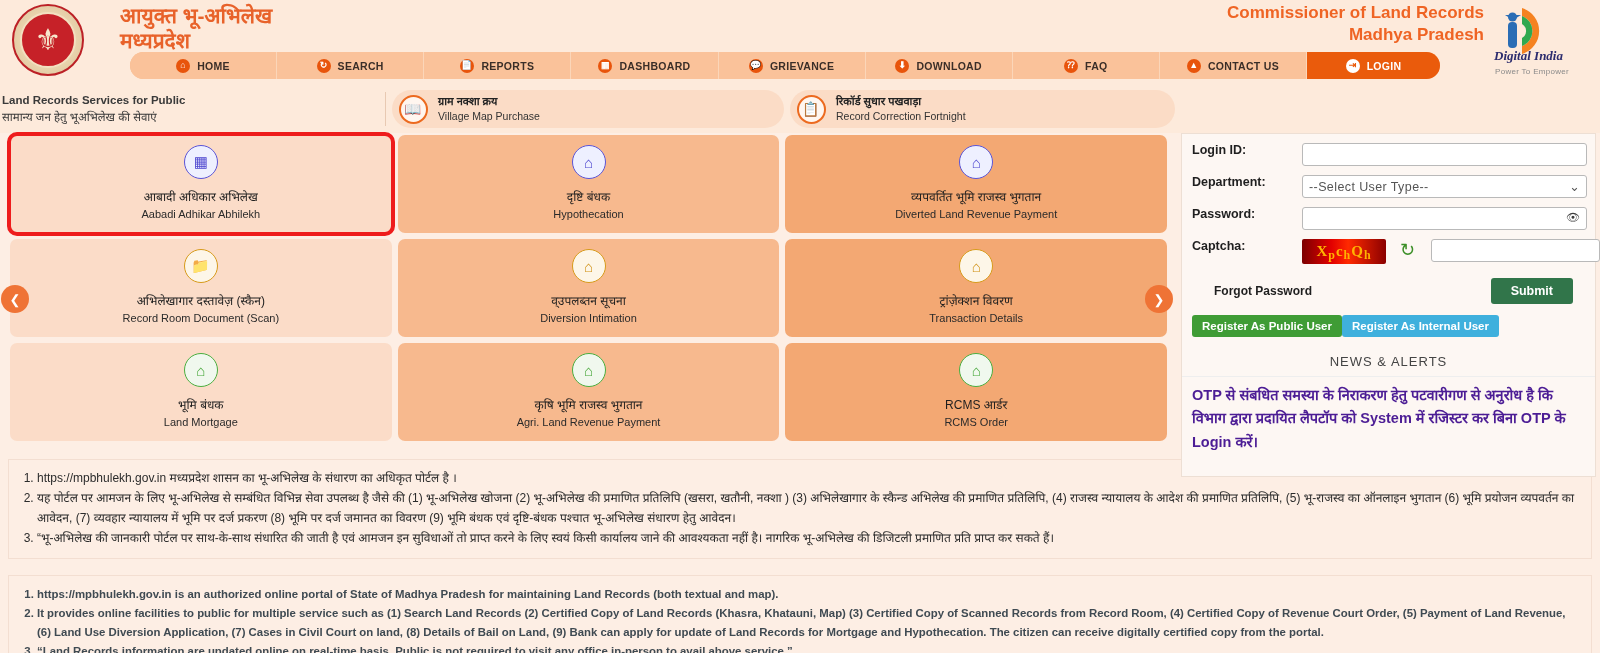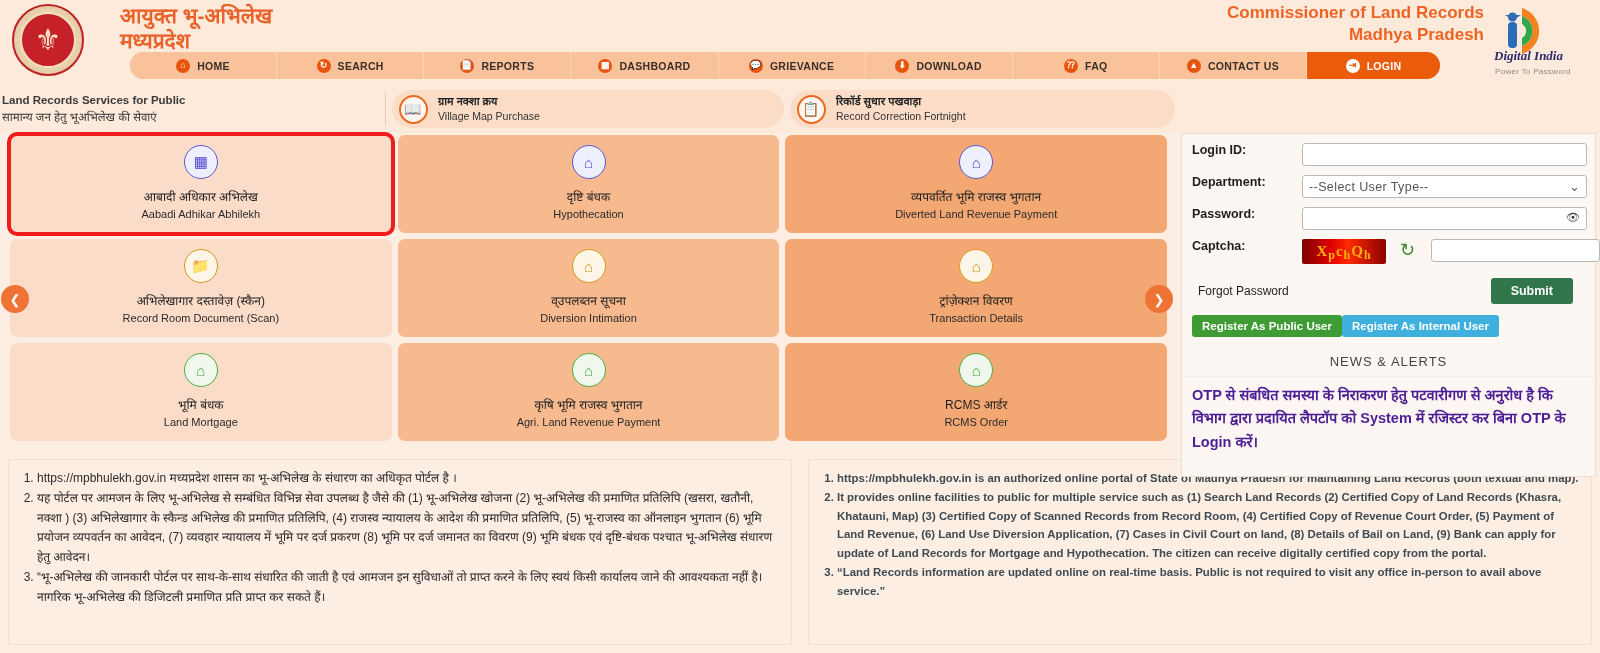--- a/index.html
+++ b/index.html
@@ -325,22 +325,23 @@
   .forgot-row {
     display: flex;
     align-items: center;
     justify-content: space-between;
     margin-top: 14px;
     padding-right: 14px;
   }
   .forgot-link {
     font-size: 12px;
     color: #1f1f1f;
-    margin-left: 6px;
-    cursor: pointer;
+    margin-left: 22px;
+    cursor: pointer;
+    font-weight: bold;
   }
   .btn {
     border: none;
     border-radius: 3px;
     color: #fff;
     font-weight: 700;
     cursor: pointer;
     font-family: "Liberation Sans", sans-serif;
   }
   .btn-submit {
@@ -379,20 +380,21 @@
     font-size: 14.5px;
     line-height: 1.62;
   }
 
   
   .footer {
     display: flex;
     gap: 16px;
     padding: 6px 8px 0 8px;
     height: 192px;
+    flex-direction: column;
   }
   .info-box {
     flex: 1 1 0;
     background: #fdeee4;
     border: 1px solid #f3ded1;
     padding: 9px 12px 8px 8px;
   }
   .info-box ol {
     margin: 0;
     padding-left: 20px;
@@ -424,21 +426,21 @@
 
   <div class="digital-india">
     <svg width="104" height="54" viewBox="0 0 104 54">
       <path d="M34 4 A24 24 0 0 1 34 50 L34 42 A16 16 0 0 0 34 12 Z" fill="#f58220"></path>
       <path d="M34 12 A16 16 0 0 1 34 42 L34 34 A8 8 0 0 0 34 20 Z" fill="#2fa84f"></path>
       <rect x="20" y="18" width="9" height="26" rx="4" fill="#2a6db5"></rect>
       <circle cx="24.5" cy="13" r="4.5" fill="#2a6db5"></circle>
       <path d="M17 11 h16 l-8 5 z" fill="#2a6db5"></path>
     </svg>
     <div class="di-text1">Digital India</div>
-    <div class="di-text2">Power To Password</div>
+    <div class="di-text2">Power To Empower</div>
   </div>
 
   <div class="nav">
     <div class="nav-item">
       <span class="nav-ico">⌂</span>
       <span>HOME</span>
     </div>
     <div class="nav-item">
       <span class="nav-ico">↻</span>
       <span>SEARCH</span>

